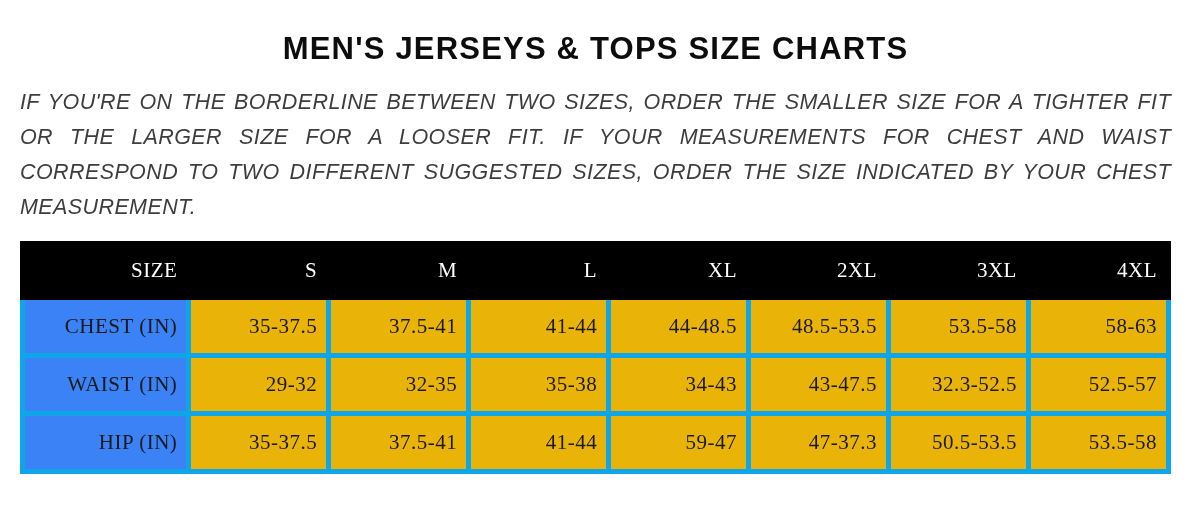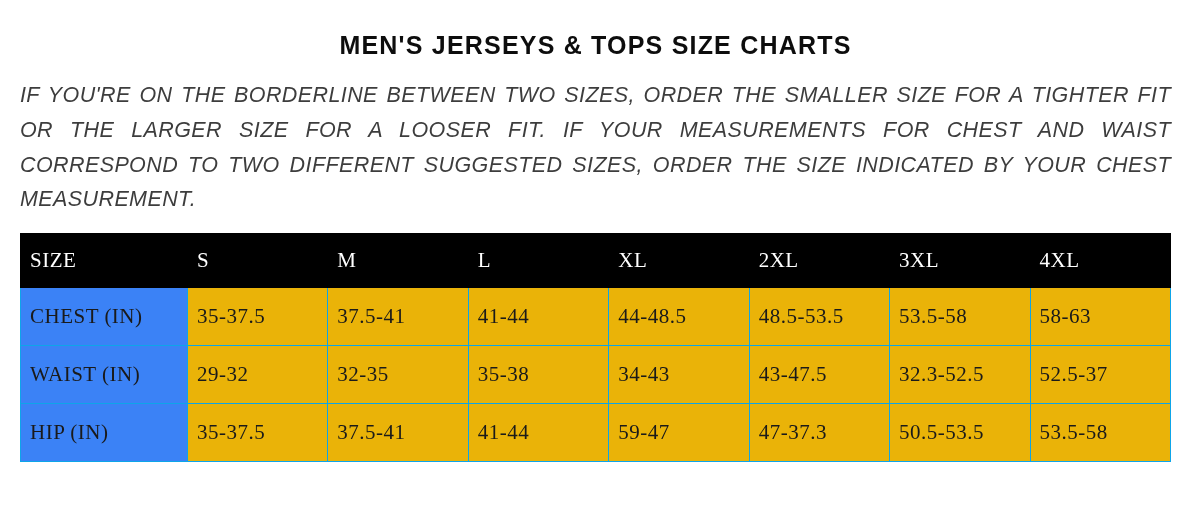--- a/index.html
+++ b/index.html
@@ -16,21 +16,21 @@
   }
   .page {
     position: relative;
     width: 1191px;
     height: 510px;
     box-sizing: border-box;
     padding: 0 20px;
   }
   .title {
     text-align: center;
-    font-size: 25px;
+    font-size: 31px;
     font-weight: bold;
     letter-spacing: 1.2px;
     color: #0d0d0d;
     margin: 30px 0 0 0;
     line-height: 1.2;
   }
   .intro {
     margin: 18px 0 0 0;
     font-size: 21.5px;
     line-height: 1.62;
@@ -44,22 +44,22 @@
     margin-top: 16px;
   }
   table.size-chart {
     width: 100%;
     border-collapse: collapse;
     table-layout: fixed;
     font-family: "Liberation Serif", serif;
   }
   table.size-chart th,
   table.size-chart td {
-    border: 1px solid #0ea5e9;
-    text-align: left;
+    border: 5px solid #0ea5e9;
+    text-align: right;
     font-weight: normal;
     height: 58px;
     font-size: 21px;
     letter-spacing: 0.5px;
     color: #1a1a1a;
     padding: 0 9px;
     box-sizing: border-box;
   }
   table.size-chart thead th {
     background: #000000;
@@ -125,21 +125,21 @@
           <td>58-63</td>
         </tr>
         <tr>
           <td>WAIST (IN)</td>
           <td>29-32</td>
           <td>32-35</td>
           <td>35-38</td>
           <td>34-43</td>
           <td>43-47.5</td>
           <td>32.3-52.5</td>
-          <td>52.5-37</td>
+          <td>52.5-57</td>
         </tr>
         <tr>
           <td>HIP (IN)</td>
           <td>35-37.5</td>
           <td>37.5-41</td>
           <td>41-44</td>
           <td>59-47</td>
           <td>47-37.3</td>
           <td>50.5-53.5</td>
           <td>53.5-58</td>

